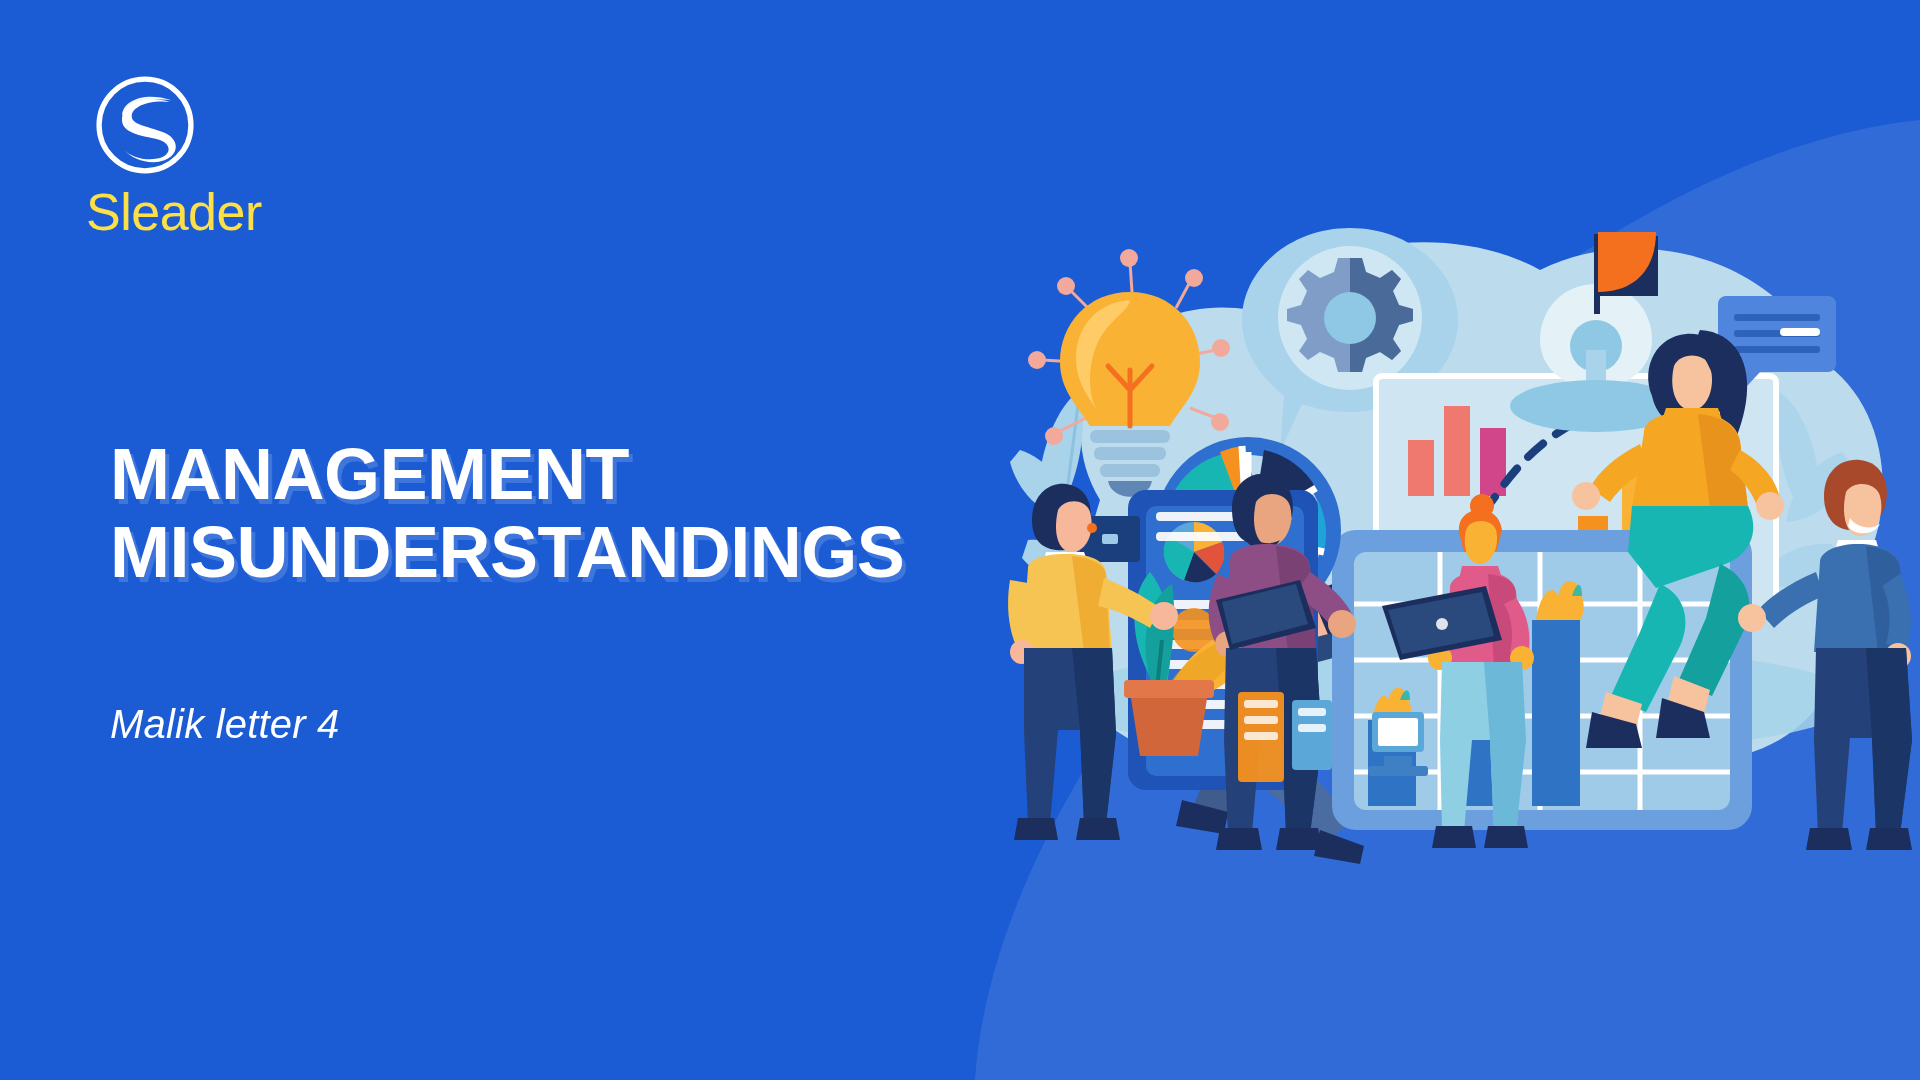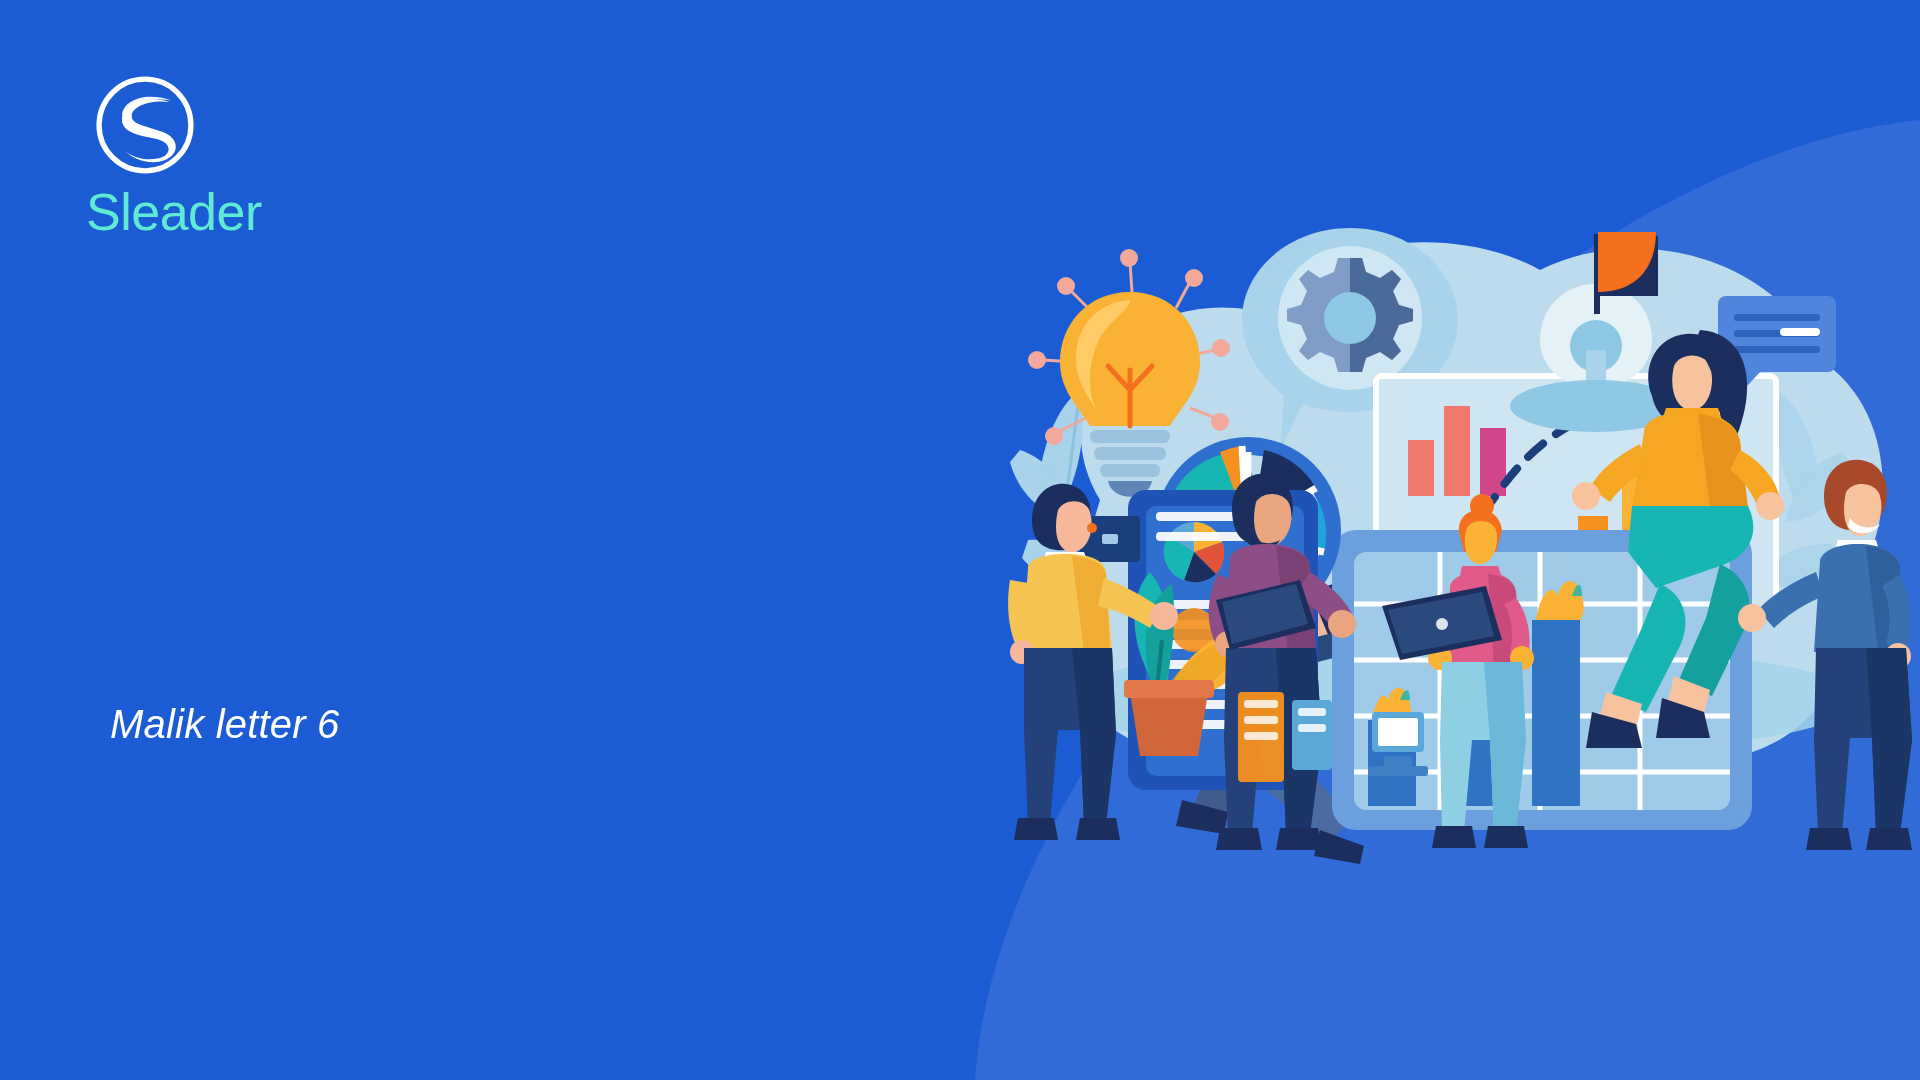--- a/index.html
+++ b/index.html
@@ -14,21 +14,21 @@
   
   .bg-svg{position:absolute;inset:0;width:1920px;height:1080px;}
 
   
   .logo-block{position:absolute;left:92px;top:72px;width:260px;}
   .logo-mark{width:106px;height:106px;display:block;}
   .logo-word{
     margin:8px 0 0 -6px;
     font-size:52px;line-height:1;
     letter-spacing:-0.5px;
-    color:#5eead4;font-weight:400;
+    color:#fde047;font-weight:400;
   }
 
   
   .headline{
     position:absolute;left:110px;top:388px;
     color:#ffffff;
     font-weight:700;
     font-size:72px;
     line-height:1.08;
     letter-spacing:-0.5px;
@@ -67,23 +67,27 @@
     <svg class="logo-mark" viewBox="0 0 120 120">
       <circle cx="60" cy="60" r="52" fill="none" stroke="#ffffff" stroke-width="6"></circle>
       <path d="M88 34 C64 26 36 34 34 52 C32 70 58 72 74 76 C90 80 92 94 74 98
                C60 101 44 96 36 88 C46 99 66 106 82 100 C100 93 99 75 80 68
                C62 61 44 60 45 49 C46 38 68 31 88 34 Z" fill="#ffffff"></path>
       <path d="M34 48 C36 32 60 22 90 32 C64 28 42 38 40 52 Z" fill="#ffffff" opacity="0.95"></path>
     </svg>
     <div class="logo-word">Sleader</div>
   </div>
 
+  <h1 class="headline">
+    <span class="l1">MANAGEMENT</span>
+    <span class="l2">MISUNDERSTANDINGS</span>
+  </h1>
 
   <div class="subtitle">
-    <span>Malik letter 6</span>
+    <span>Malik letter 4</span>
   </div>
 
   <div class="illus">
     <svg viewBox="0 0 940 700">
 
       <path d="M120 300 C60 200 150 90 270 110 C330 40 470 20 560 70
                C660 20 800 60 840 160 C920 210 920 340 860 400
                C880 480 820 560 720 560 L240 560 C120 560 60 470 90 400 Z" fill="#bcdcee"></path>
       <ellipse cx="480" cy="500" rx="400" ry="58" fill="#a6d3ea" opacity="0.85"></ellipse>
 

